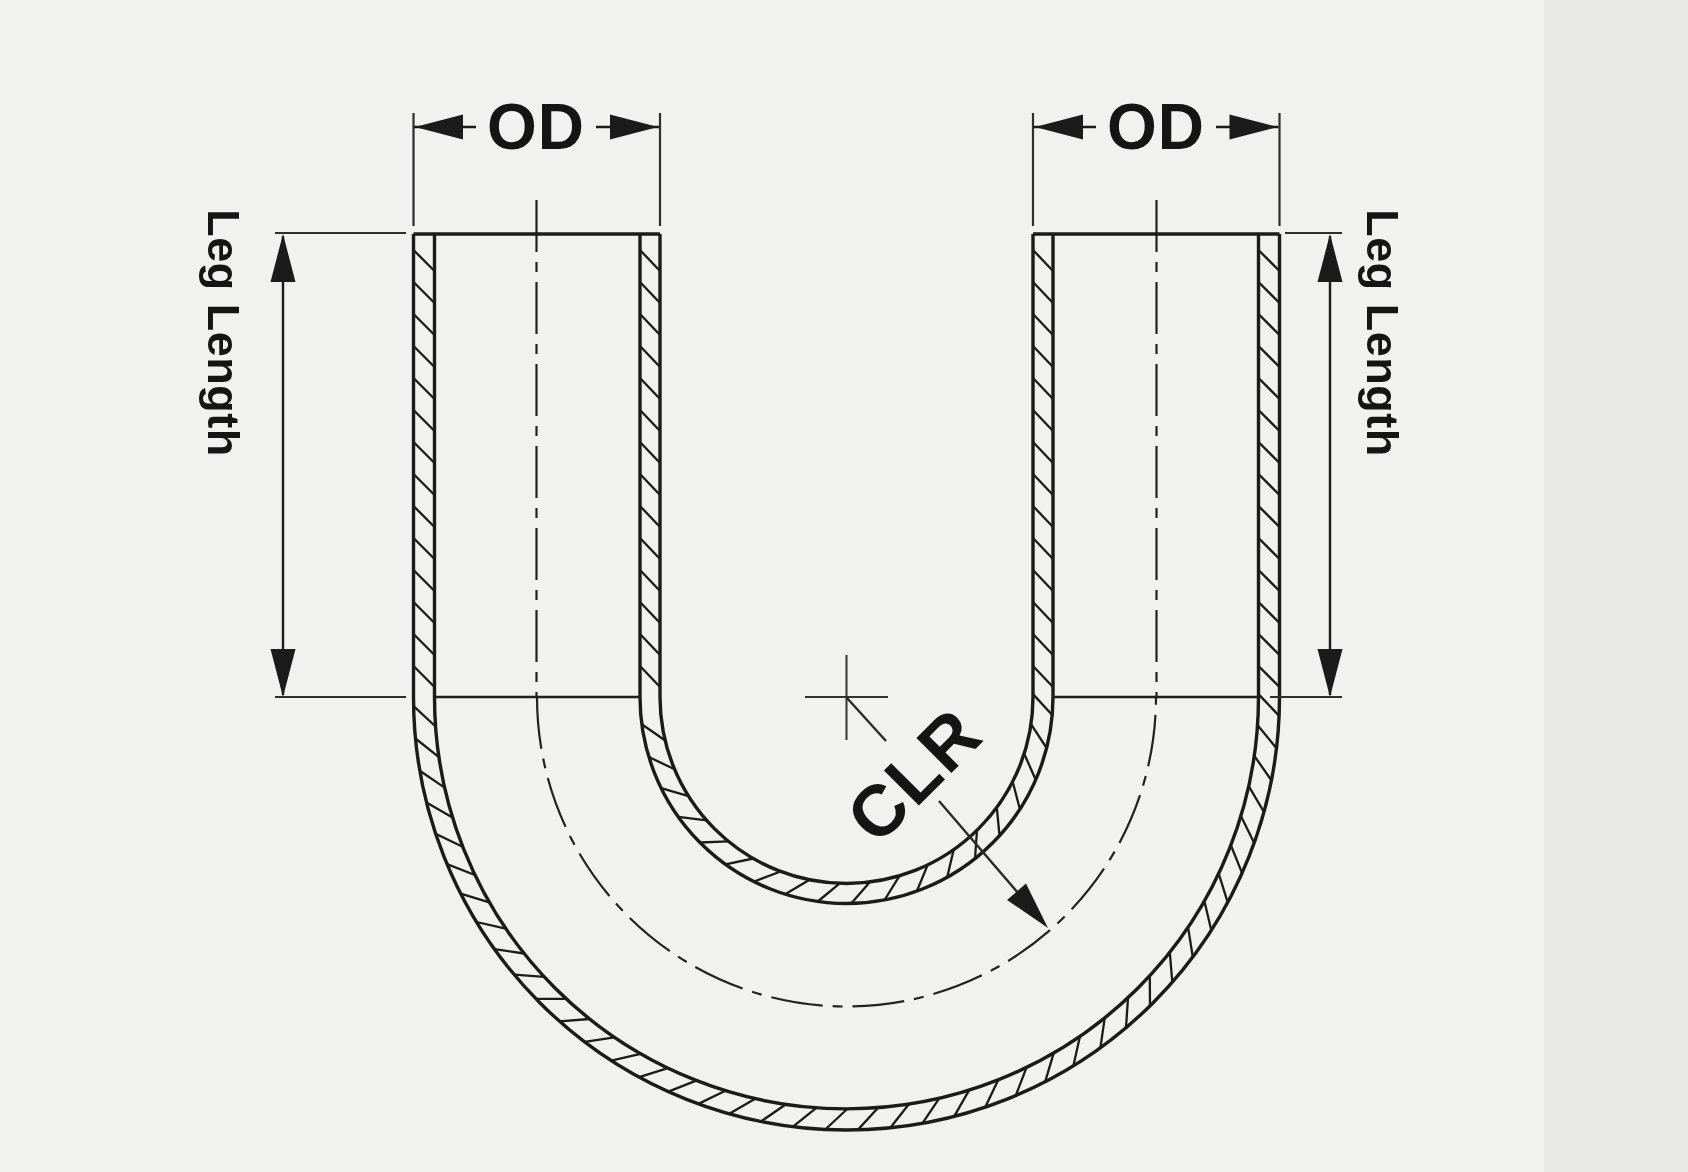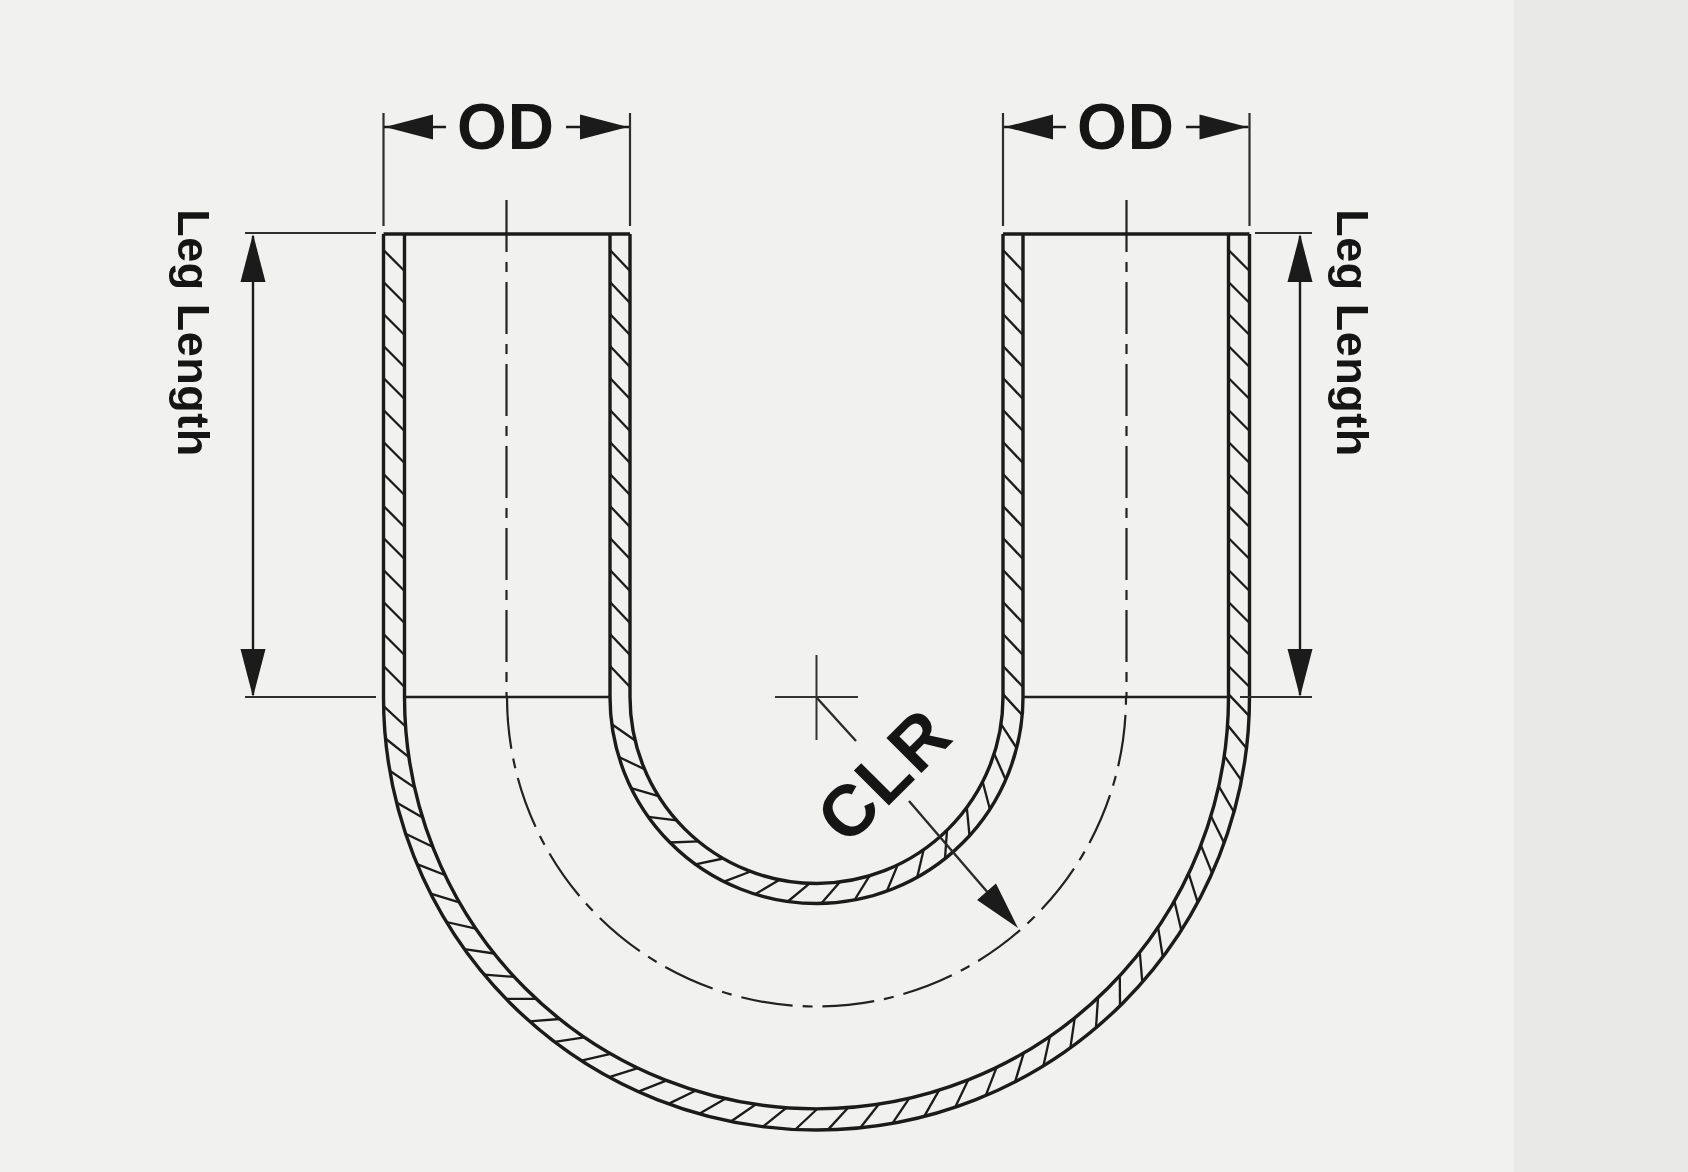--- a/index.html
+++ b/index.html
@@ -7,20 +7,21 @@
     padding: 0;
     background: #e9e9e8;
     font-family: "Liberation Sans", sans-serif;
   }
   .canvas {
     position: relative;
     width: 1514px;
     height: 1172px;
     background: #f1f1ef;
     overflow: hidden;
+    padding-left: 30px;
   }
   svg text {
     font-family: "Liberation Sans", "DejaVu Sans", sans-serif;
     font-weight: bold;
     fill: #151515;
   }
   .od-label   { font-size: 64px; letter-spacing: 1px; }
   .leg-label  { font-size: 45px; letter-spacing: 0.5px; }
   .clr-label  { font-size: 72px; letter-spacing: 2px; }
 </style>

